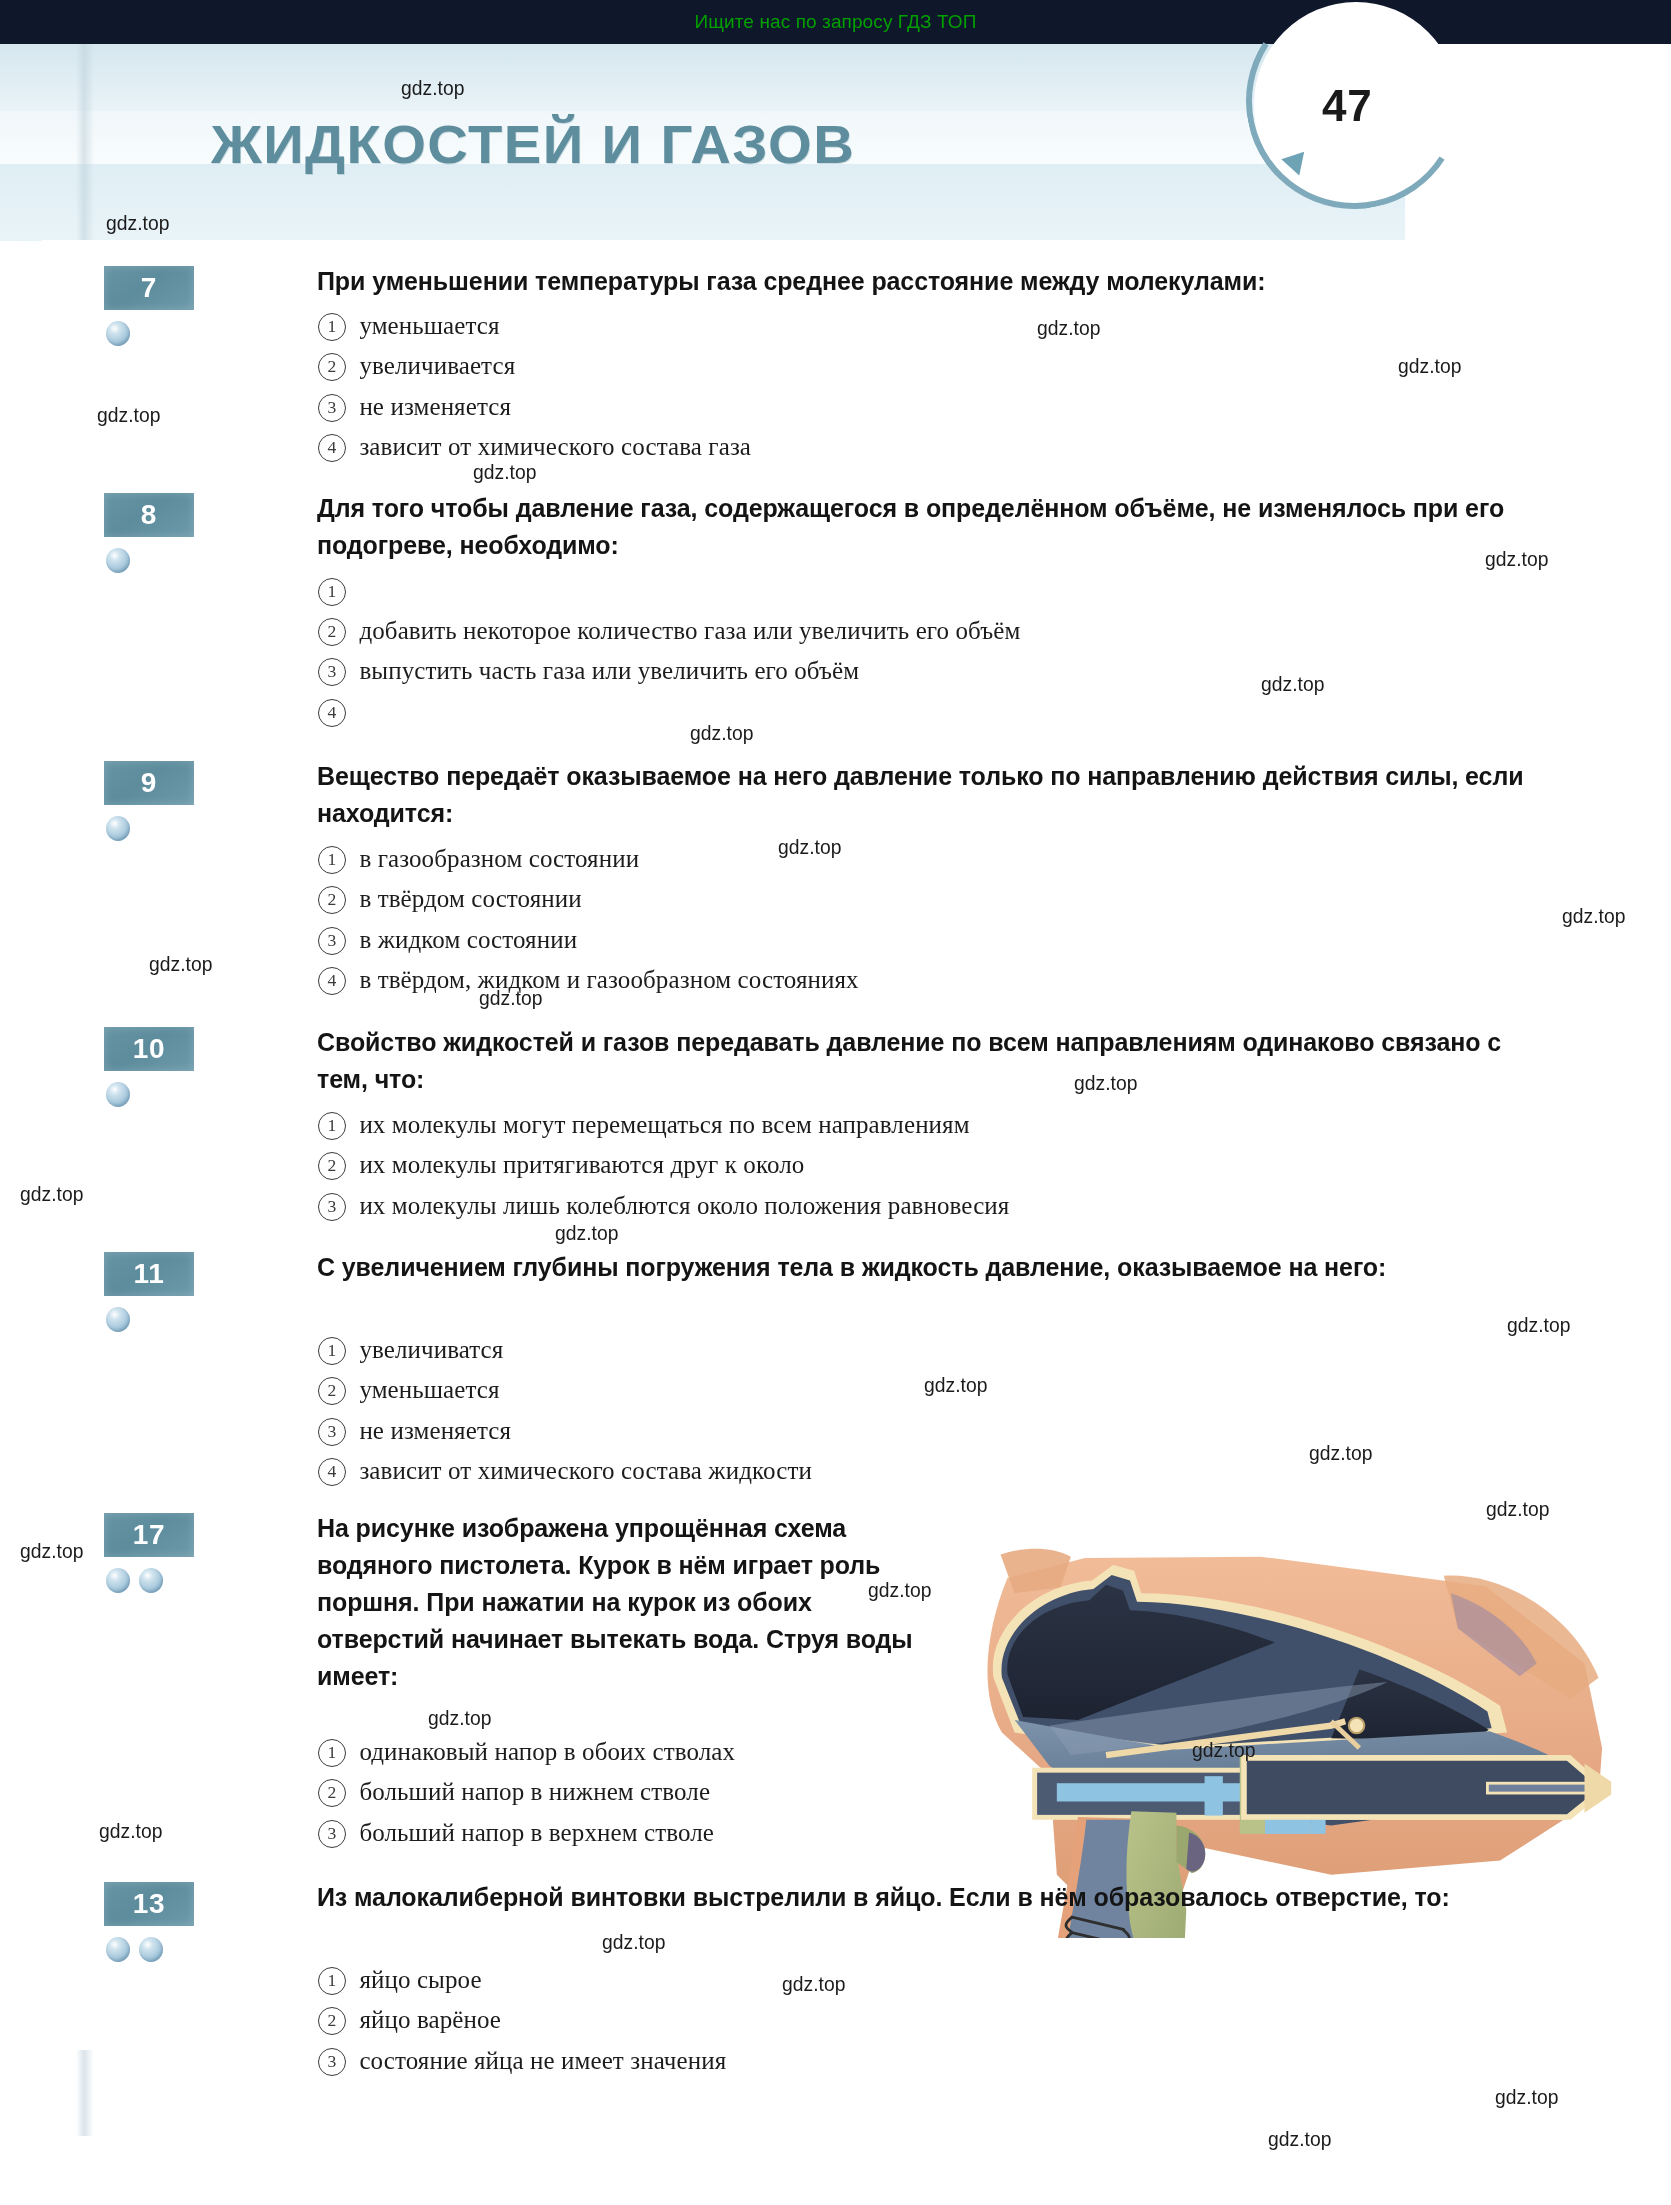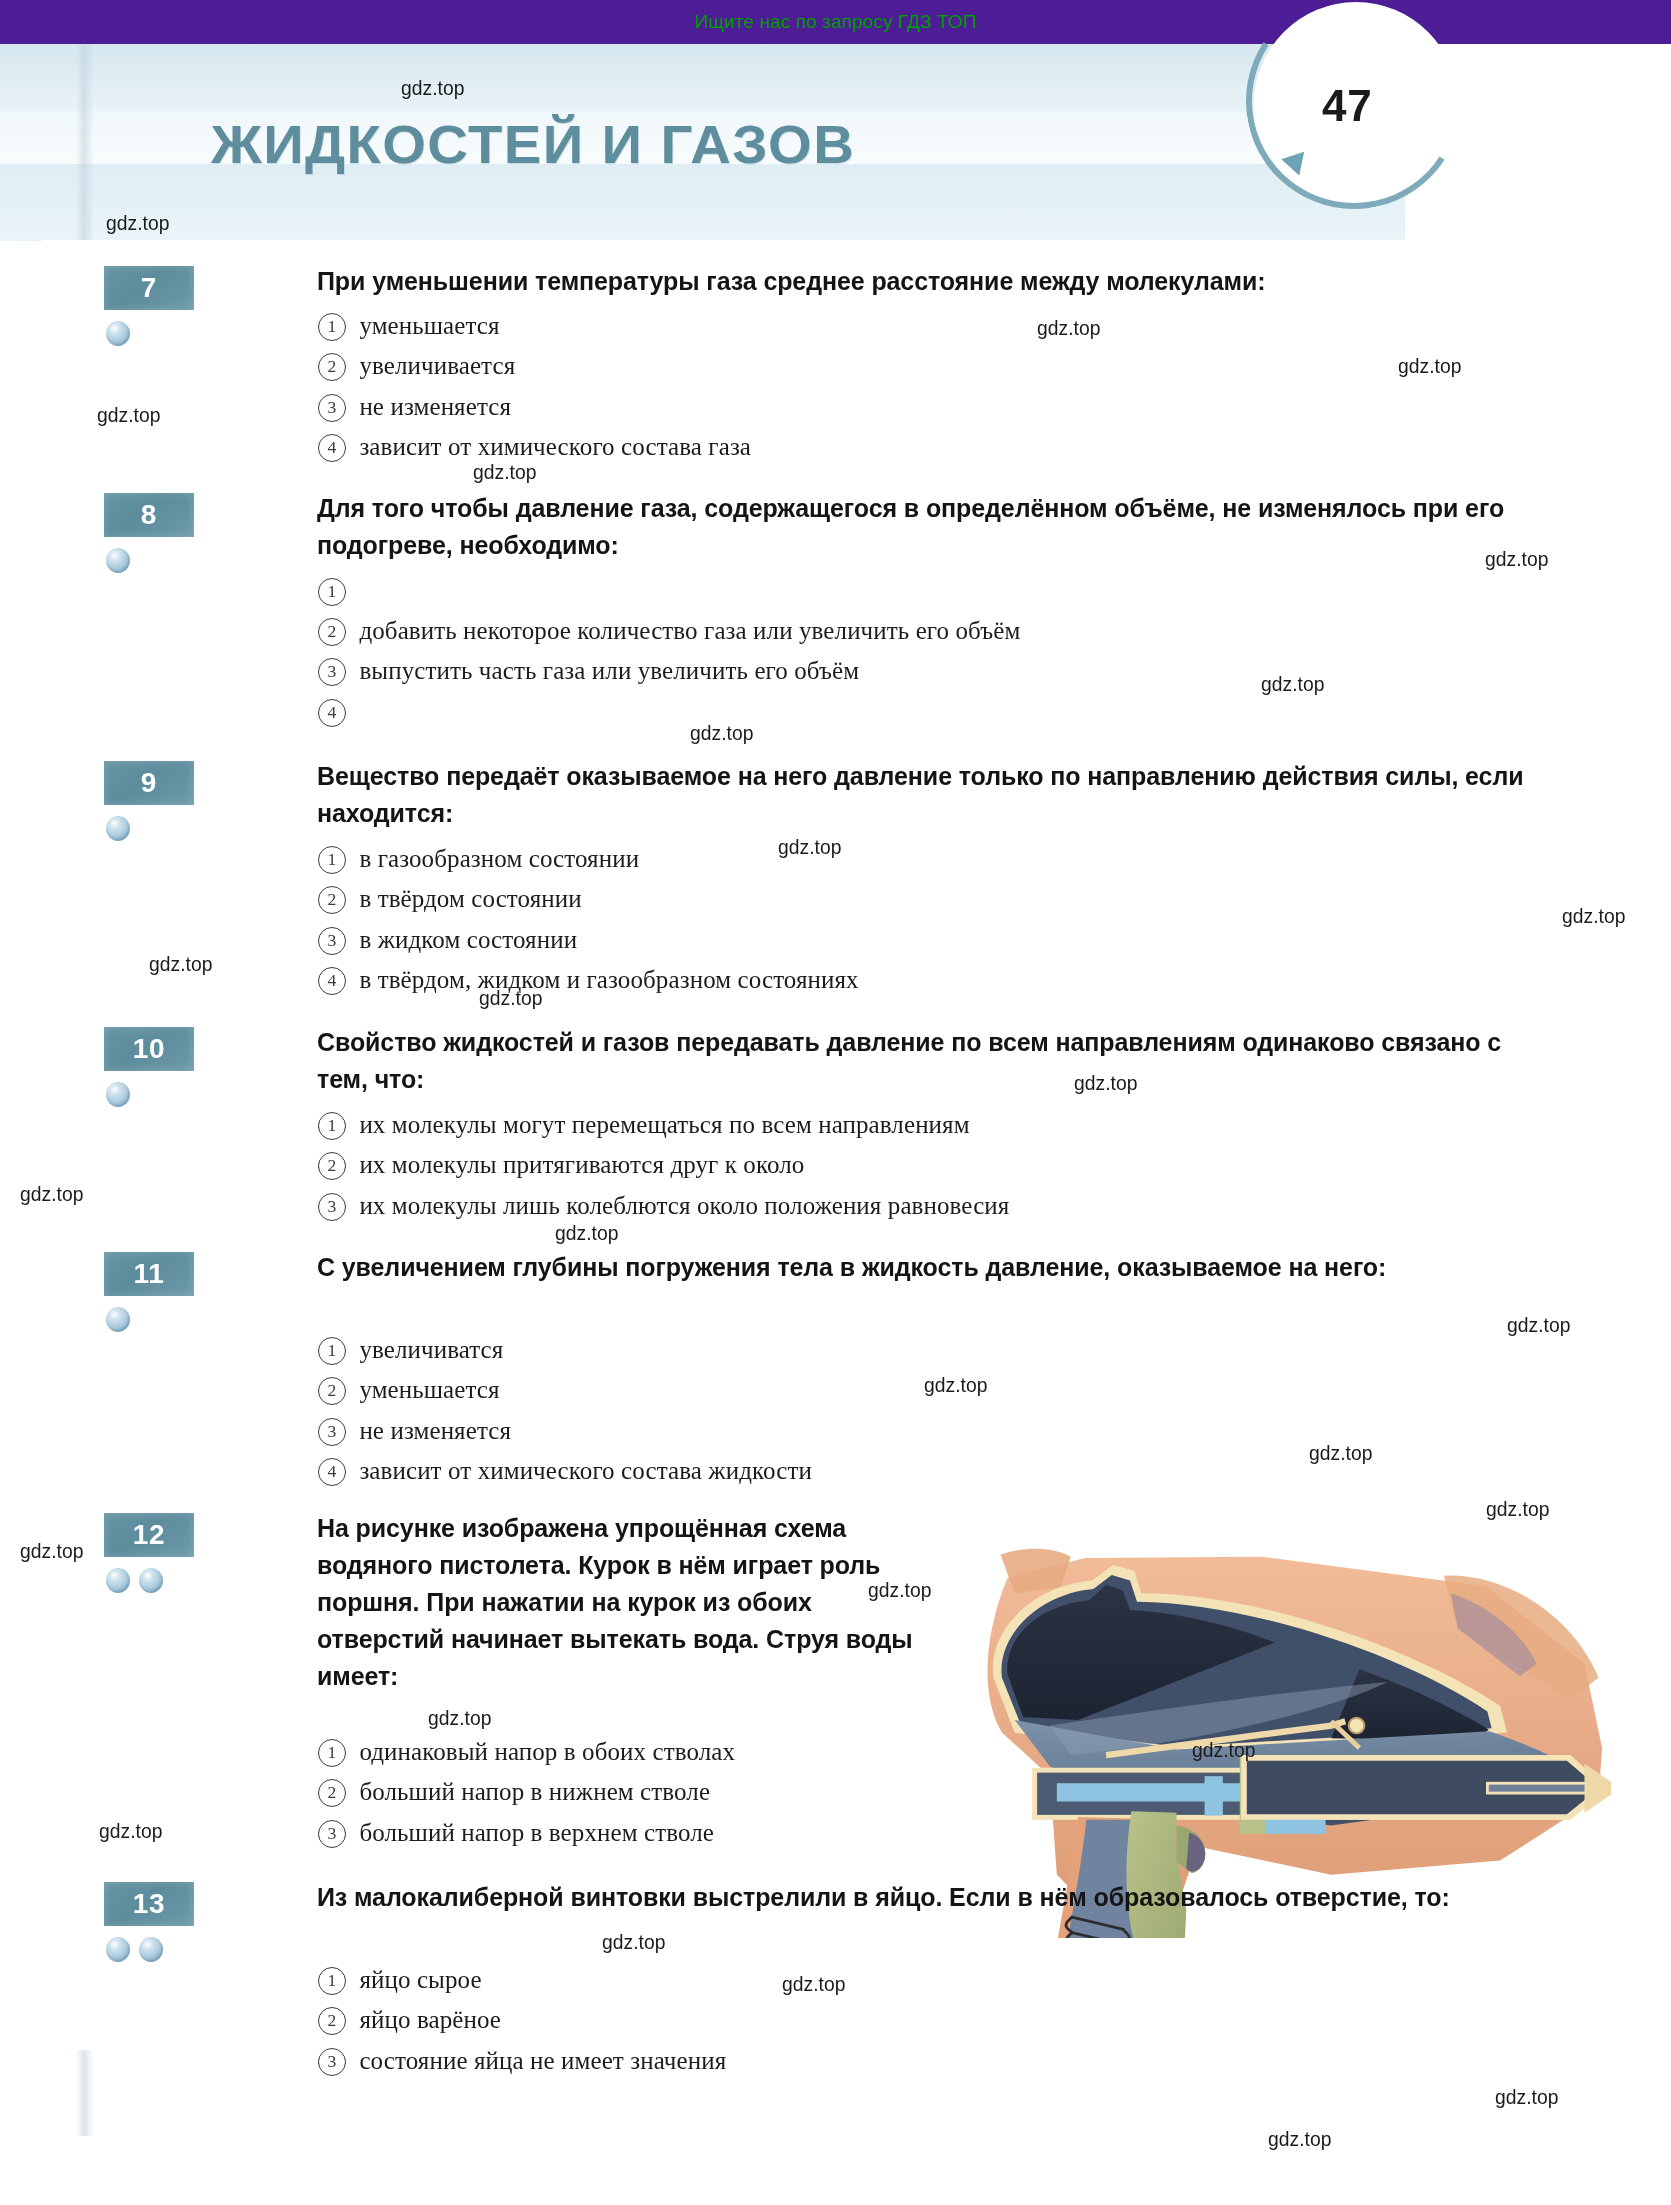--- a/index.html
+++ b/index.html
@@ -20,21 +20,21 @@
     overflow: hidden;
     background: #ffffff;
   }
 
   
   .promo-strip {
     position: absolute;
     left: 0; top: 0;
     width: 1671px;
     height: 44px;
-    background: #4c1d95;
+    background: #0f172a;
     display: flex;
     align-items: center;
     justify-content: center;
   }
   .promo-text {
     font-family: "Liberation Sans", sans-serif;
     font-size: 19px;
     font-weight: 400;
     color: #00a000;
     letter-spacing: 0.1px;
@@ -557,21 +557,21 @@
       </li>
       <li>
         <span class="opt-num">4</span>
         <span class="opt-text">зависит от химического состава жидкости</span>
       </li>
     </ul>
   </div>
 
   <div class="q" style="top:1513px;">
     <div class="q-badge">
-      <span>12</span>
+      <span>17</span>
     </div>
     <div class="dots">
       <div class="dot"></div>
       <div class="dot"></div>
     </div>
     <div class="q-stem narrow">На рисунке изображена упрощённая схема водяного пистолета. Курок в нём играет роль поршня. При нажатии на курок из обоих отверстий начинает вытекать вода. Струя воды имеет:</div>
     <ul class="options" style="top:223px;">
       <li>
         <span class="opt-num">1</span>
         <span class="opt-text">одинаковый напор в обоих стволах</span>

